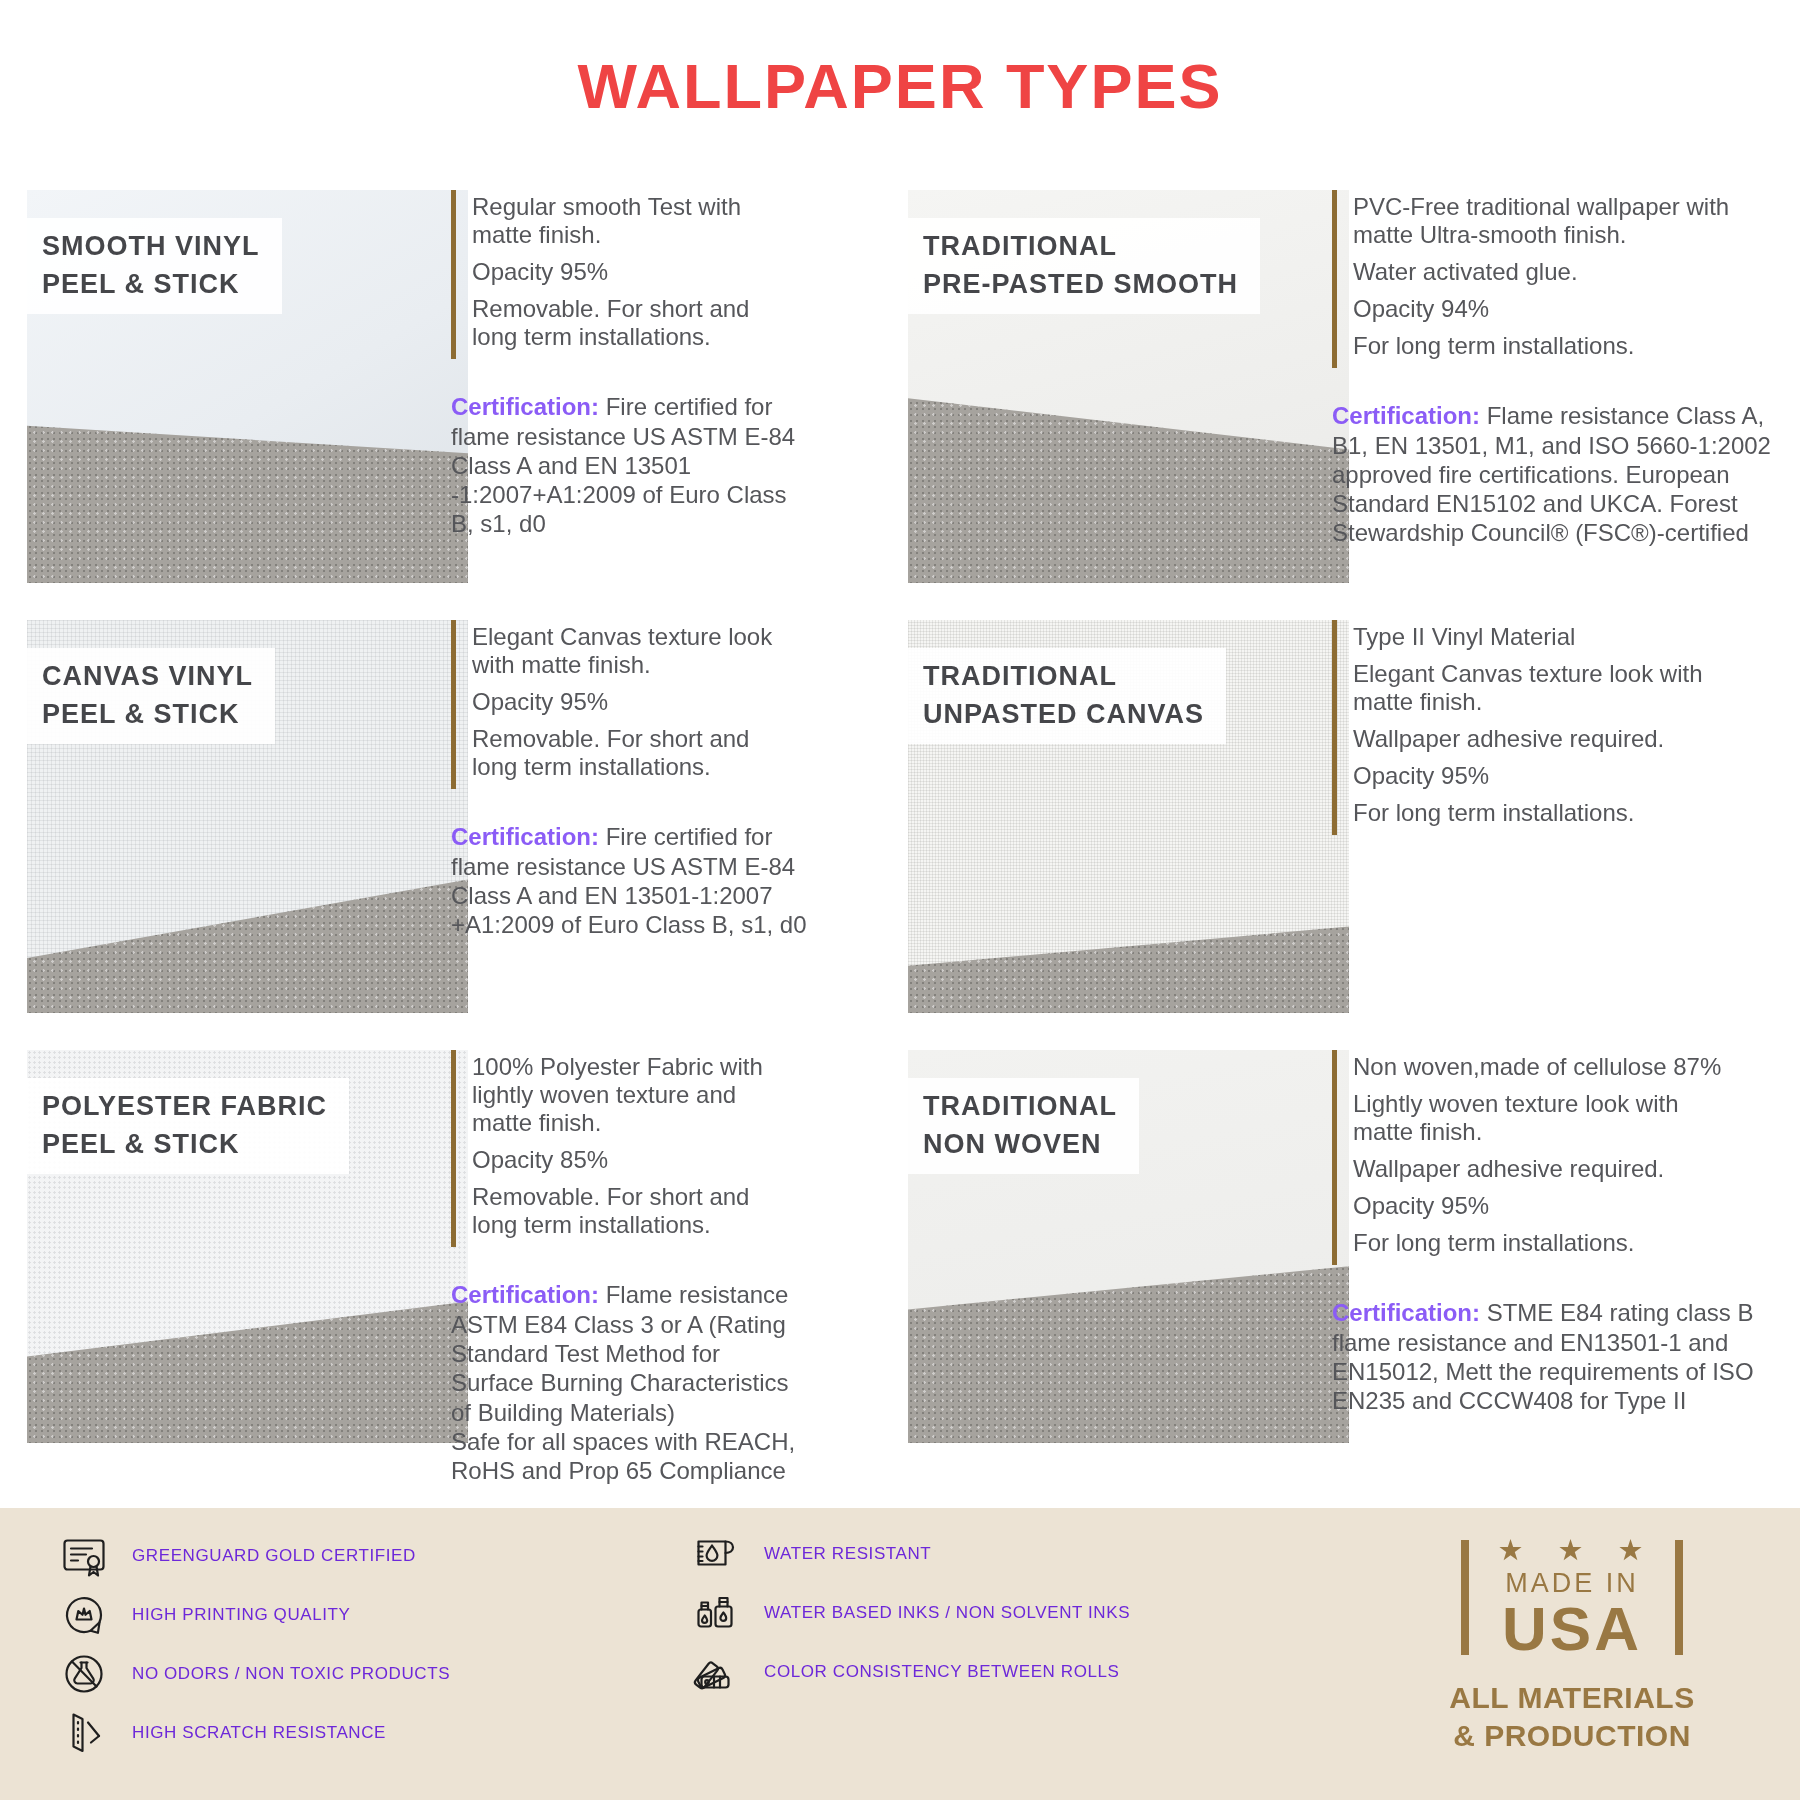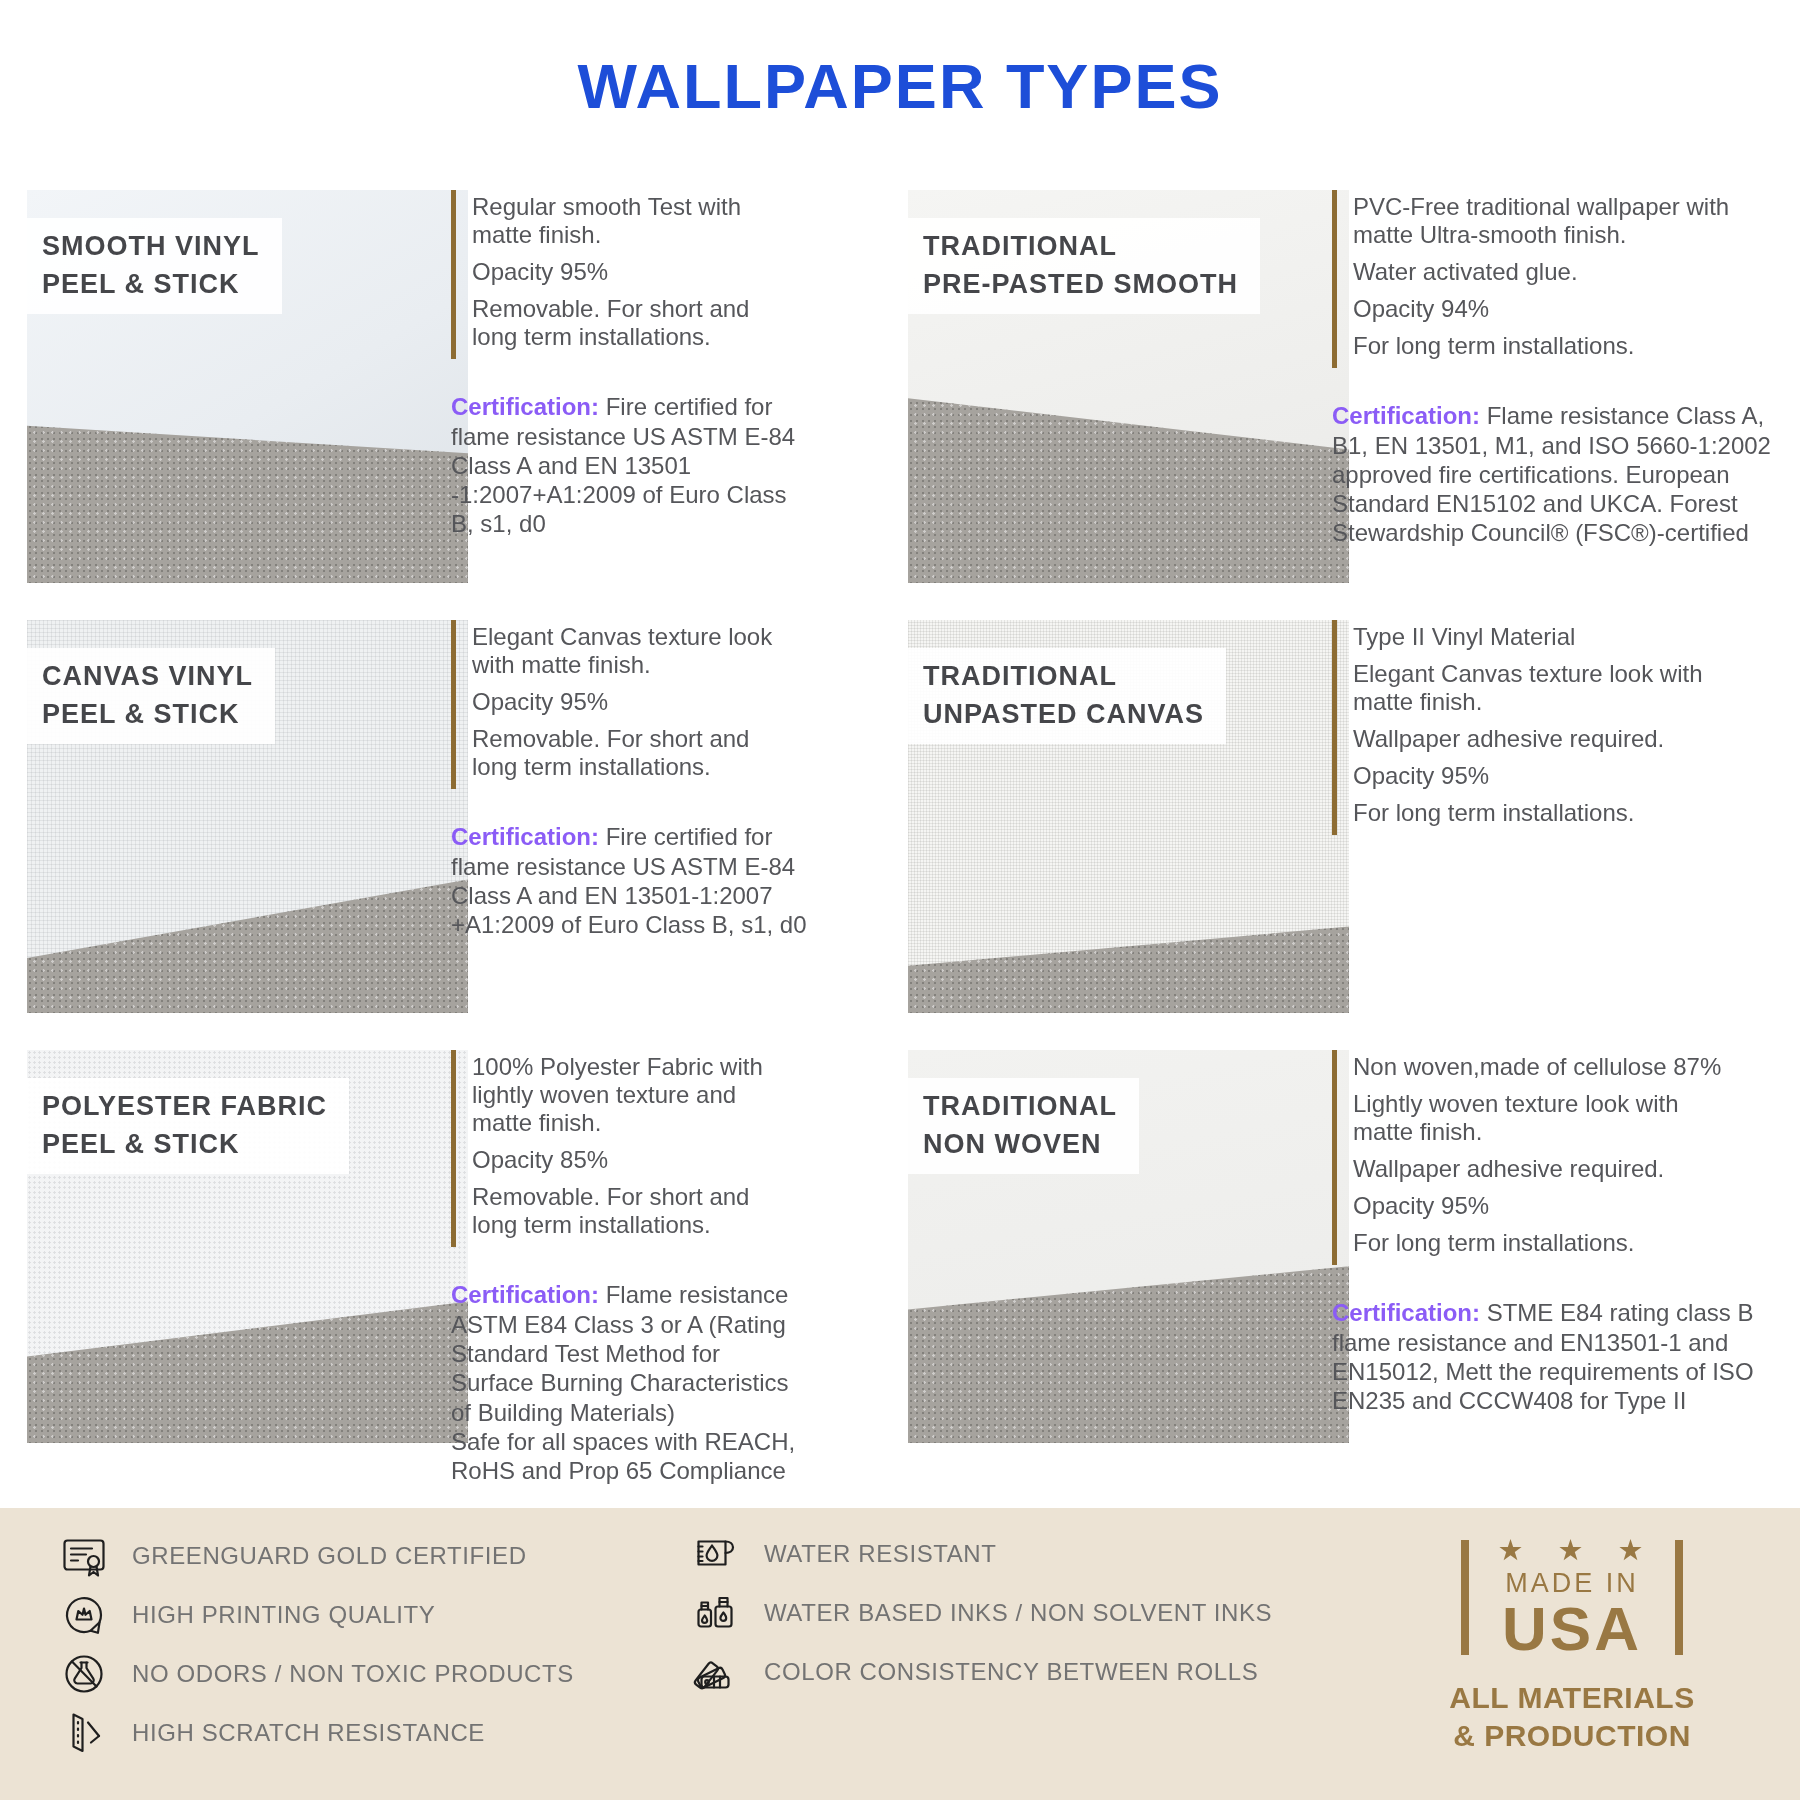--- a/index.html
+++ b/index.html
@@ -1,20 +1,20 @@
 <!DOCTYPE html>
 <html><head>
 <meta charset="utf-8">
 <style>
   html,body{margin:0;padding:0;}
   body{width:1800px;height:1800px;background:#ffffff;font-family:"Liberation Sans", sans-serif;}
   .page{position:relative;width:1800px;height:1800px;background:#ffffff;overflow:hidden;}
 
   .title{position:absolute;top:50px;left:0;width:100%;text-align:center;
-         font-size:63px;font-weight:600;letter-spacing:2px;color:#1d4ed8;}
+         font-size:63px;font-weight:600;letter-spacing:2px;color:#ef4444;}
 
   .cell{position:absolute;width:880px;}
   .c0{left:27px;top:190px;} .c1{left:908px;top:190px;}
   .c2{left:27px;top:620px;} .c3{left:908px;top:620px;}
   .c4{left:27px;top:1050px;} .c5{left:908px;top:1050px;}
 
   .sample{position:absolute;left:0;top:0;width:397px;height:393px;overflow:hidden;padding-left:44px;}
   .floor{position:absolute;left:0;top:0;width:100%;height:100%;
          background-color:#a6a39e;
          background-image:radial-gradient(rgba(40,40,38,.28) 1px,transparent 1.6px),
@@ -57,21 +57,21 @@
   .cert{margin-top:33px;color:#55565a;font-size:24px;line-height:1.22;white-space:pre-line;}
   .cell.left  .cert{width:356px;}
   .cell.right .cert{width:452px;}
   .cert b{color:#8b5cf6;font-weight:700;text-align:right;}
 
   .footer{position:absolute;left:0;top:1508px;width:1800px;height:292px;background:#ece3d4;}
   .fcol{position:absolute;display:flex;flex-direction:column;gap:11px;}
   .fcol.fleft{left:60px;top:24px;}
   .fcol.fmid{left:692px;top:22px;}
   .fitem{display:flex;align-items:center;gap:24px;height:48px;
-         color:#737373;font-size:24px;letter-spacing:.6px;text-align:center;}
+         color:#6d28d9;font-size:17px;letter-spacing:.6px;text-align:center;}
   .fitem svg{width:48px;height:48px;flex:none;stroke:#1f1f1f;fill:none;
              stroke-width:2.2;stroke-linecap:round;stroke-linejoin:round;}
 
   .usa{position:absolute;left:1440px;top:28px;width:264px;text-align:center;color:#997843;}
   .usa-core{display:inline-block;position:relative;padding:0 26px;}
   .usa-bar{position:absolute;top:4px;bottom:4px;width:8px;background:#997843;}
   .usa-bar.l{left:0;} .usa-bar.r{right:0;}
   .usa-stars{font-size:29px;letter-spacing:13px;line-height:1;padding-left:10px;}
   .usa-madein{font-size:27px;letter-spacing:3px;line-height:1.1;margin-top:4px;font-weight:400;}
   .usa-usa{font-size:62px;font-weight:700;line-height:.98;letter-spacing:3px;}

